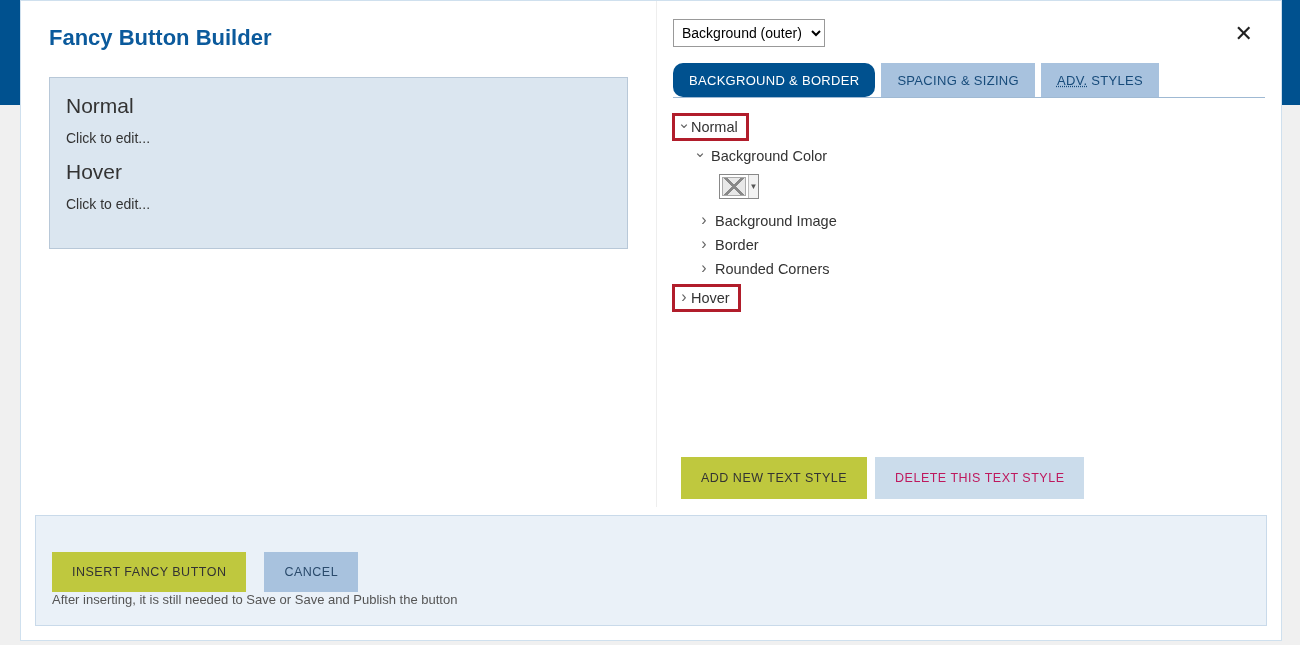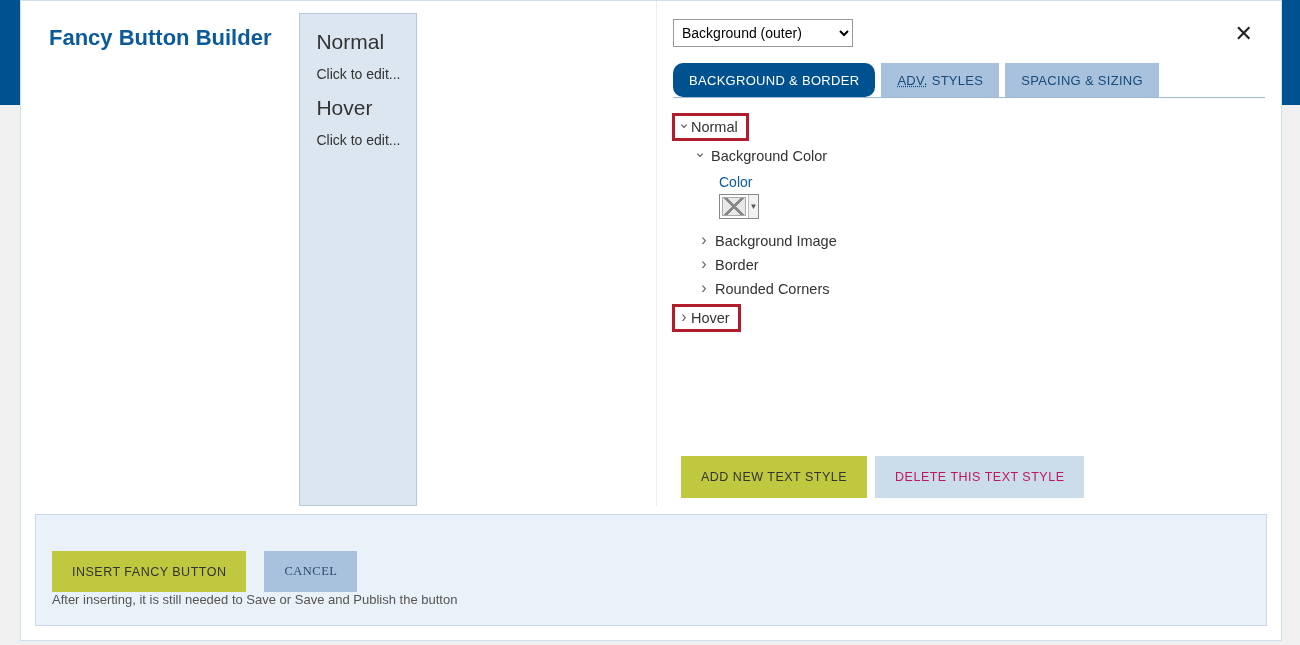--- a/index.html
+++ b/index.html
@@ -27,20 +27,21 @@
       flex-direction: row;
       min-height: 0;
     }
 
     
     .left-pane {
       flex: 1;
       padding: 0 0 0 0;
       border-right: 1px solid #eee;
       display: flex;
+      flex-direction: column;
     }
     .left-title {
       color: #0b5a9c;
       font-size: 22px;
       font-weight: 600;
       padding: 24px 0 14px 28px;
     }
     .preview-box {
       margin: 12px 28px 0 28px;
       border: 1px solid #b8c8d8;
@@ -70,21 +71,21 @@
     }
     .close-x {
       position: absolute;
       top: 22px; right: 28px;
       font-size: 22px;
       color: #222;
       cursor: pointer;
       line-height: 1;
     }
     .layer-select {
-      width: 180px;
+      width: 152px;
       height: 28px;
       font-size: 14px;
       border: 1px solid #999;
       background: #fff;
       padding: 2px 4px;
     }
 
     .tabs {
       display: flex;
       border-bottom: 1px solid #9fb9d3;
@@ -187,21 +188,21 @@
 
     
     .footer {
       margin: 8px 14px 14px 14px;
       border: 1px solid #c9daea;
       background: #eaf1f8;
       padding: 36px 16px 18px 16px;
     }
     .footer-buttons { display: flex; gap: 18px; }
     .footer .btn { padding: 13px 20px; }
-    .btn.blue { background: #a8c2de; color: #2a4a6b; font-family: Liberation Serif, serif; }
+    .btn.blue { background: #a8c2de; color: #2a4a6b; }
     .footer-note {
       font-size: 13px;
       color: #555;
     }
   </style>
 </head>
 <body>
 
 <div class="outer-blue-bar"></div>
 
@@ -222,42 +223,41 @@
 
     <div class="right-pane">
       <span class="close-x">✕</span>
 
       <select class="layer-select">
         <option>Background (outer)</option>
       </select>
 
       <div class="tabs">
         <div class="tab active">BACKGROUND &amp; BORDER</div>
+        <div class="tab">SPACING &amp; SIZING</div>
         <div class="tab">
           <span class="adv">ADV.</span><span> STYLES</span>
         </div>
-        <div class="tab">SPACING &amp; SIZING</div>
       </div>
 
       <div class="tree">
 
         <div class="tree-row lvl1">
           <span class="tree-highlight">
             <span class="chev down"></span>
             <span>Normal</span>
           </span>
         </div>
 
         <div class="tree-row lvl2">
           <span class="chev down"></span>
           <span>Background Color</span>
         </div>
 
         <div class="color-block">
-          <div class="color-label">Color</div>
           <div class="color-picker">
             <span class="swatch"></span>
             <span class="picker-arrow">▼</span>
           </div>
         </div>
 
         <div class="tree-row lvl3">
           <span class="chev right"></span>
           <span>Background Image</span>
         </div>

